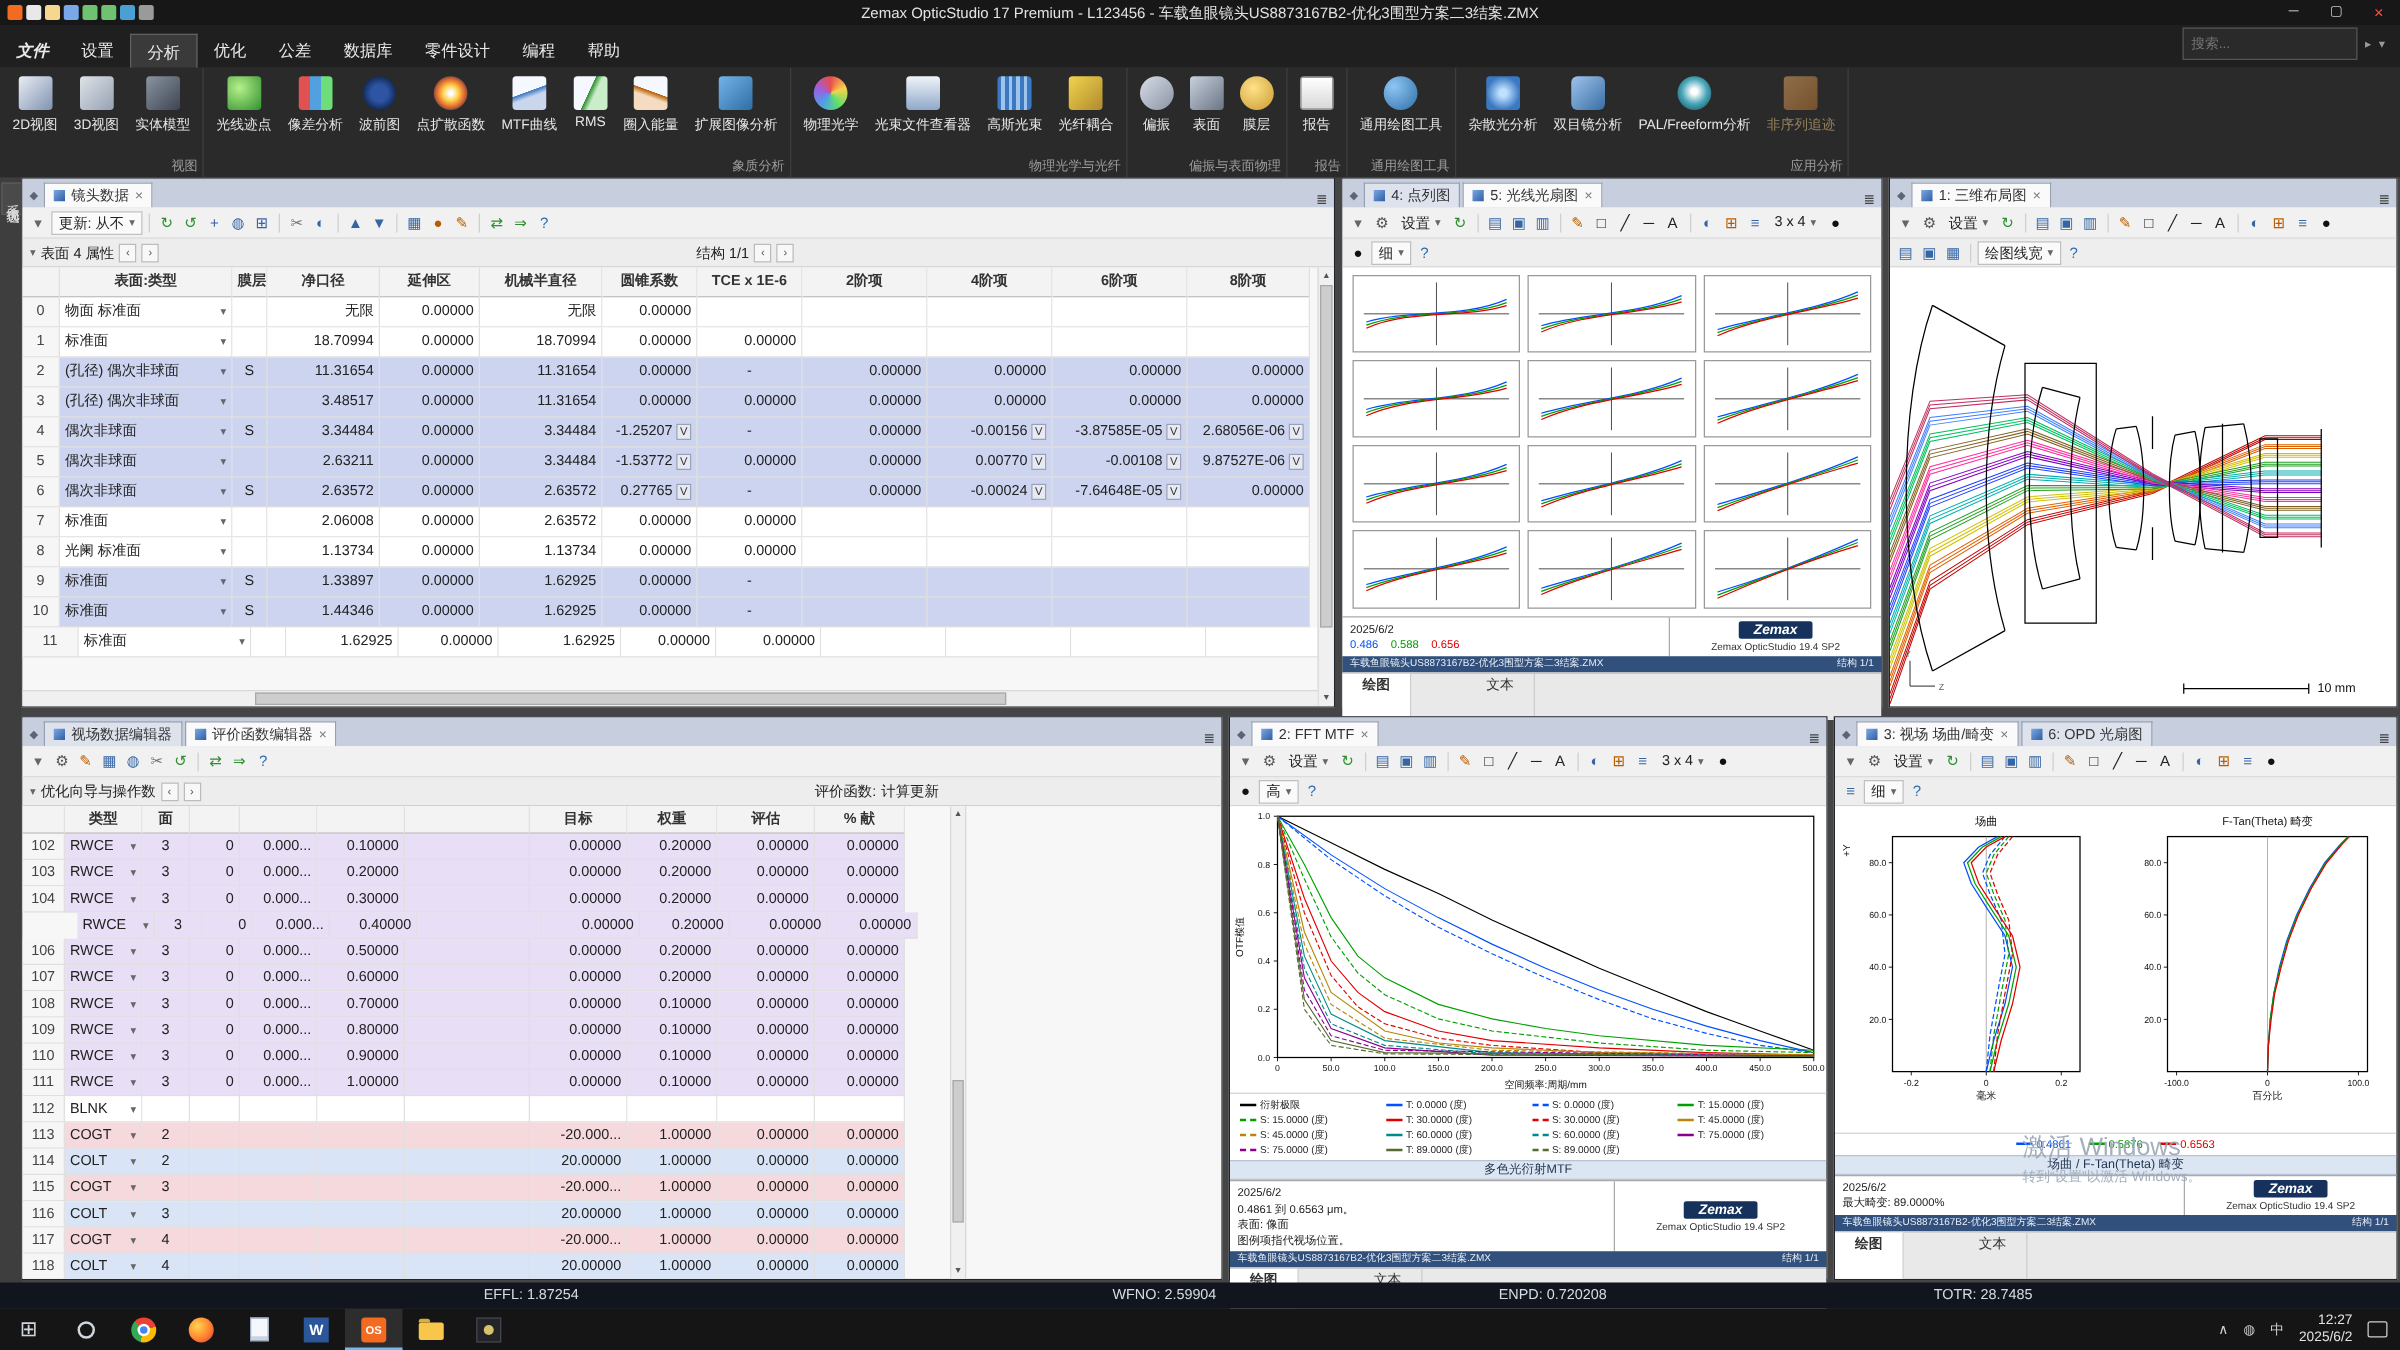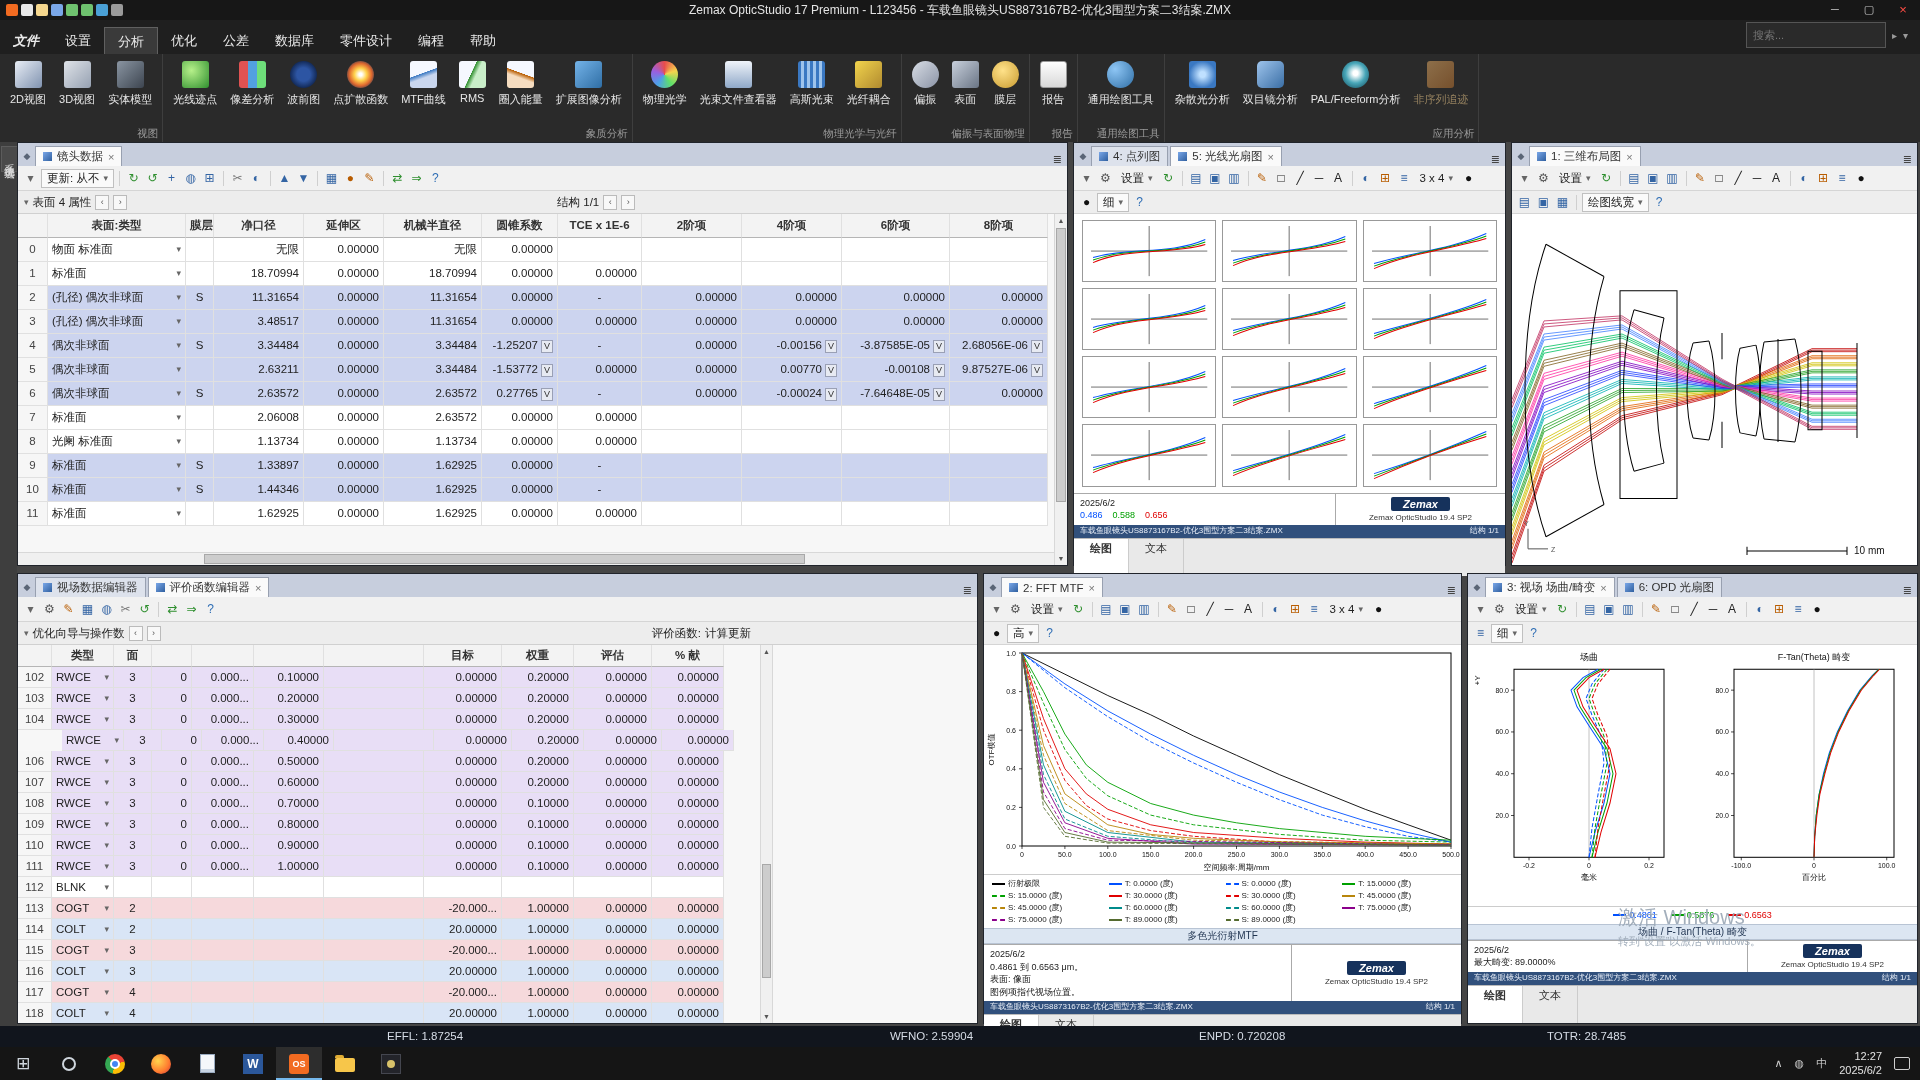--- a/index.html
+++ b/index.html
@@ -113,21 +113,21 @@
 .lg-line{width:13px;border-top:2px solid #000;}
 .lg-line.dash{border-top-style:dashed;}
 .field-legend{height:18px;display:flex;align-items:center;justify-content:center;gap:14px;background:#fff;border-top:1px solid #ccc;font-size:9px;flex:0 0 auto;}
 .band{height:16px;background:#dce6f2;border-top:1px solid #b8c4d4;border-bottom:1px solid #b8c4d4;font-size:10px;line-height:14px;text-align:center;color:#1f3350;flex:0 0 auto;}
 .pfooter{border-top:1px solid #aaa;background:#fff;display:flex;flex:0 0 auto;}
 .finfo{flex:1;padding:3px 6px;font-size:9px;color:#222;line-height:1.4;}
 .fbrand{width:170px;border-left:1px solid #aaa;display:flex;flex-direction:column;align-items:center;justify-content:center;gap:2px;padding:2px;}
 .brandname{background:#16325c;color:#fff;font-weight:bold;font-size:11px;font-style:italic;padding:1px 12px;border-radius:2px;}
 .brandver{font-size:8px;color:#333;}
 .fstrip{height:13px;background:#31507c;color:#e8eef8;font-size:8px;line-height:12px;display:flex;justify-content:space-between;padding:0 6px;flex:0 0 auto;overflow:hidden;white-space:nowrap;}
-.btabs{height:38px;background:#e9e9e9;border-top:1px solid #bbb;display:flex;flex:0 0 auto;}
+.btabs{height:38px;background:#e9e9e9;border-top:1px solid #bbb;display:flex;flex:0 0 auto;gap:44px;}
 .btab{padding:0 16px;line-height:19px;font-size:11px;border-right:1px solid #ccc;color:#333;}
 .btab.active{background:#fff;font-weight:bold;}
 .watermark{position:absolute;left:150px;top:330px;color:#9aa7b5;opacity:.9;pointer-events:none;z-index:5;}
 .wm1{font-size:20px;}
 .wm2{font-size:11px;margin-top:3px;}
 .layoutbox{flex:1;background:#fff;position:relative;}
 .layoutbox svg{width:100%;height:100%;display:block;}
 
 .statusbar{position:absolute;left:0;top:1026px;width:100%;height:21px;background:#11151d;color:#d6dce6;font-size:11.5px;z-index:20;}
 .sitem{position:absolute;top:0;line-height:21px;white-space:nowrap;}
@@ -576,21 +576,21 @@
             <span class="lcell vcell" style="width: 80px;">0.00000</span>
             <span class="lcell vcell" style="width: 98px;">1.62925</span>
             <span class="lcell vcell" style="width: 76px;">0.00000</span>
             <span class="lcell vcell ctr" style="width: 84px;">-</span>
             <span class="lcell vcell" style="width: 100px;"></span>
             <span class="lcell vcell" style="width: 100px;"></span>
             <span class="lcell vcell" style="width: 108px;"></span>
             <span class="lcell vcell" style="width: 98px;"></span>
           </div>
           <div class="lrow">
-            <span class="lcell ncell" style="width: 30px;">11</span>
+            <span class="lcell ncell" style="width: 45px;">11</span>
             <span class="lcell tcell" style="width: 138px;">
               <span>标准面</span>
               <span class="dd">▾</span>
             </span>
             <span class="lcell ctr" style="width: 28px;"></span>
             <span class="lcell vcell" style="width: 90px;">1.62925</span>
             <span class="lcell vcell" style="width: 80px;">0.00000</span>
             <span class="lcell vcell" style="width: 98px;">1.62925</span>
             <span class="lcell vcell" style="width: 76px;">0.00000</span>
             <span class="lcell vcell" style="width: 84px;">0.00000</span>

